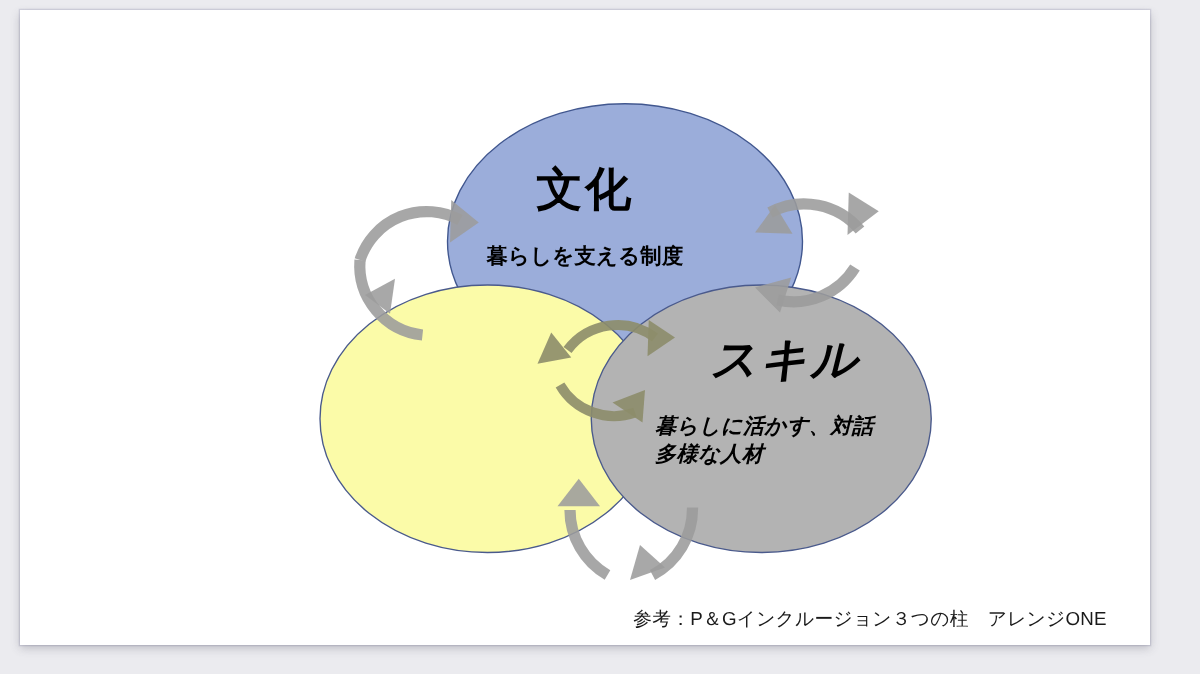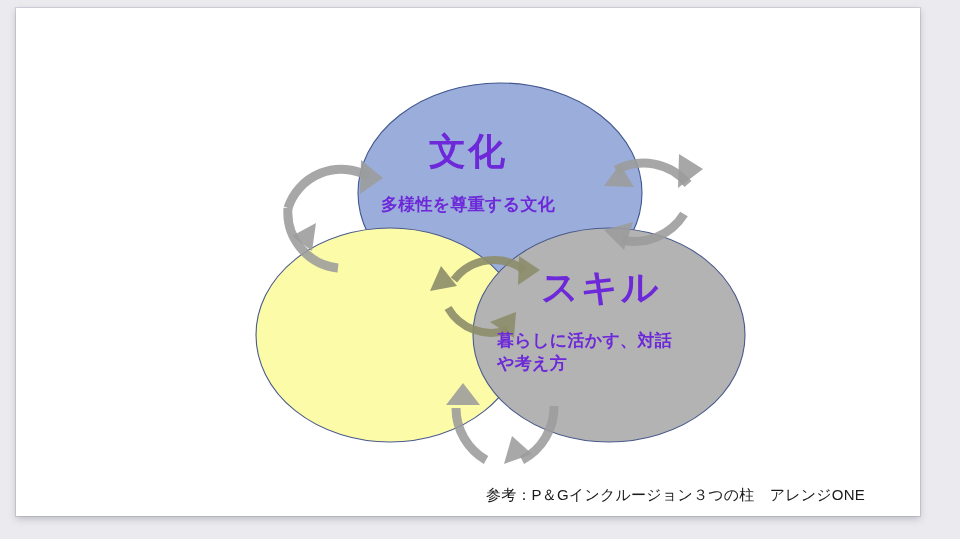--- a/index.html
+++ b/index.html
@@ -24,21 +24,21 @@
   }
   #canvas {
     position:absolute;
     left:0; top:0;
     width:904px; height:508px;
   }
   
   .lbl {
     position:absolute;
     text-align:center;
-    color:#6d28d9;
+    color:#000000;
     line-height:1.15;
     white-space:pre-line;
     letter-spacing:0.2px;
     text-rendering:geometricPrecision;
   }
   .lbl .head {
     display:block;
     font-size:37px;
     font-weight:700;
     line-height:1.18;
@@ -47,32 +47,32 @@
   .lbl .sub {
     display:block;
     font-size:17px;
     font-weight:700;
     line-height:1.32;
     margin-top:2px;
     letter-spacing:0.3px;
   }
   #lbl-culture { left:264px; top:104px; width:376px; }
   #lbl-system  { left:222px; top:272px; width:288px; }
-  #lbl-skill   { left:459px; top:240px; width:300px; text-align:left; }
+  #lbl-skill   { left:486px; top:240px; width:300px; text-align:left;font-style:italic; }
   #lbl-skill .head { text-align:left; padding-left:66px; }
   #lbl-skill .sub  { text-align:left; padding-left:22px; }
 
   #footer {
     position:absolute;
     left:470px; top:478px;
     width:420px;
     font-size:15px;
     font-weight:400;
     color:#1a1a1a;
-    text-align:left;
+    text-align:center;
     letter-spacing:0.2px;
   }
 </style>
 </head>
 <body>
 
 <div id="stage">
   <div id="slide">
 
     <svg id="canvas" viewBox="0 0 904 508">
@@ -131,28 +131,28 @@
         <polygon points="503,248 524,262 502,277" fill="#8d8d6b"></polygon>
 
         <polygon points="425,258 441,278 414,283" fill="#8d8d6b"></polygon>
 
         <polygon points="500,304 498,330 474,314" fill="#8d8d6b"></polygon>
       </g>
     </svg>
 
     <div class="lbl" id="lbl-culture">
       <span class="head">文化</span>
-      <span class="sub">多様性を尊重する文化</span>
+      <span class="sub">暮らしを支える制度</span>
     </div>
 
     <div class="lbl" id="lbl-system">
     </div>
 
     <div class="lbl" id="lbl-skill">
       <span class="head">スキル</span>
       <span class="sub">暮らしに活かす、対話
-や考え方</span>
+多様な人材</span>
     </div>
 
     <div id="footer">参考：P＆Gインクルージョン３つの柱　アレンジONE</div>
 
   </div>
 </div>
 
 </body></html>

